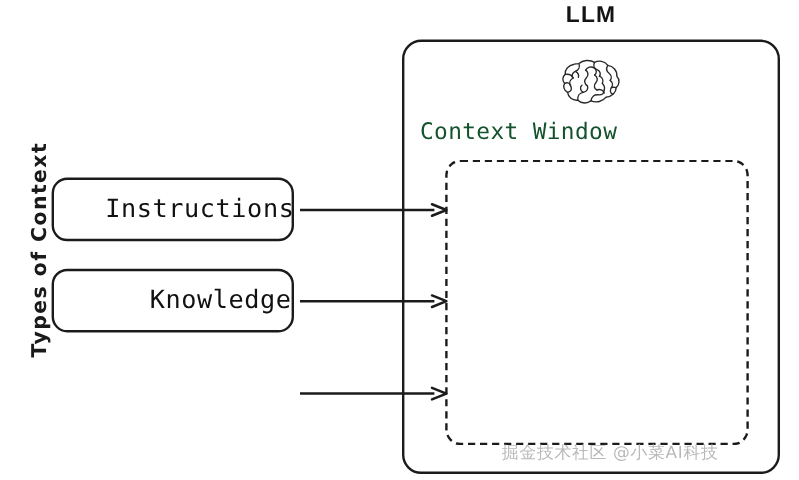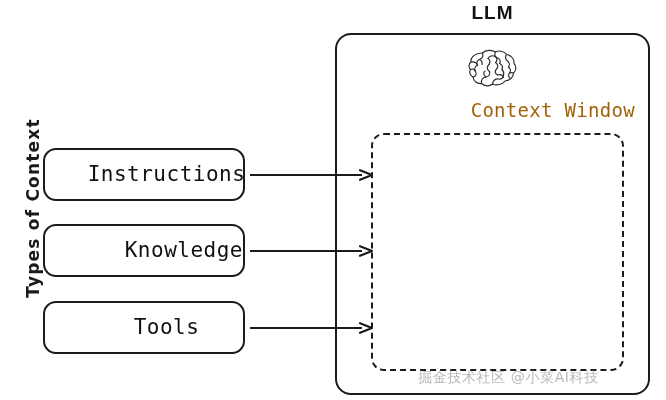--- a/index.html
+++ b/index.html
@@ -104,25 +104,25 @@
     width: 54px;
     height: 46px;
   }
 
   
   #cw-title {
     position: absolute;
     left: 350px;
     top: 99px;
     width: 285px;
-    text-align: right;
+    text-align: left;
     font-family: "DejaVu Sans Mono", monospace;
     font-size: 19px;
     letter-spacing: 0.3px;
-    color: #a16207;
+    color: #14532d;
   }
   #cw-box {
     position: absolute;
     left: 371px;
     top: 133px;
     width: 253px;
     height: 238px;
     border: 2.2px dashed #1b1b1b;
     border-radius: 13px;
     background: transparent;
@@ -149,23 +149,20 @@
 
 <div id="stage">
 
   <div class="axis-label">Types of Context</div>
 
   <div class="ctx-box" id="ctx-0">
     <span>Instructions</span>
   </div>
   <div class="ctx-box" id="ctx-1">
     <span>Knowledge</span>
-  </div>
-  <div class="ctx-box" id="ctx-2">
-    <span>Tools</span>
   </div>
 
   <svg class="arrow-svg" id="arrow-0" viewBox="0 0 126 16">
     <line x1="2" y1="8" x2="114" y2="8" stroke="#1b1b1b" stroke-width="2.1"></line>
     <path d="M112 3.2 L124 8 L112 12.8" fill="none" stroke="#1b1b1b" stroke-width="2.1" stroke-linecap="round" stroke-linejoin="round"></path>
   </svg>
   <svg class="arrow-svg" id="arrow-1" viewBox="0 0 126 16">
     <line x1="2" y1="8" x2="114" y2="8" stroke="#1b1b1b" stroke-width="2.1"></line>
     <path d="M112 3.2 L124 8 L112 12.8" fill="none" stroke="#1b1b1b" stroke-width="2.1" stroke-linecap="round" stroke-linejoin="round"></path>
   </svg>

